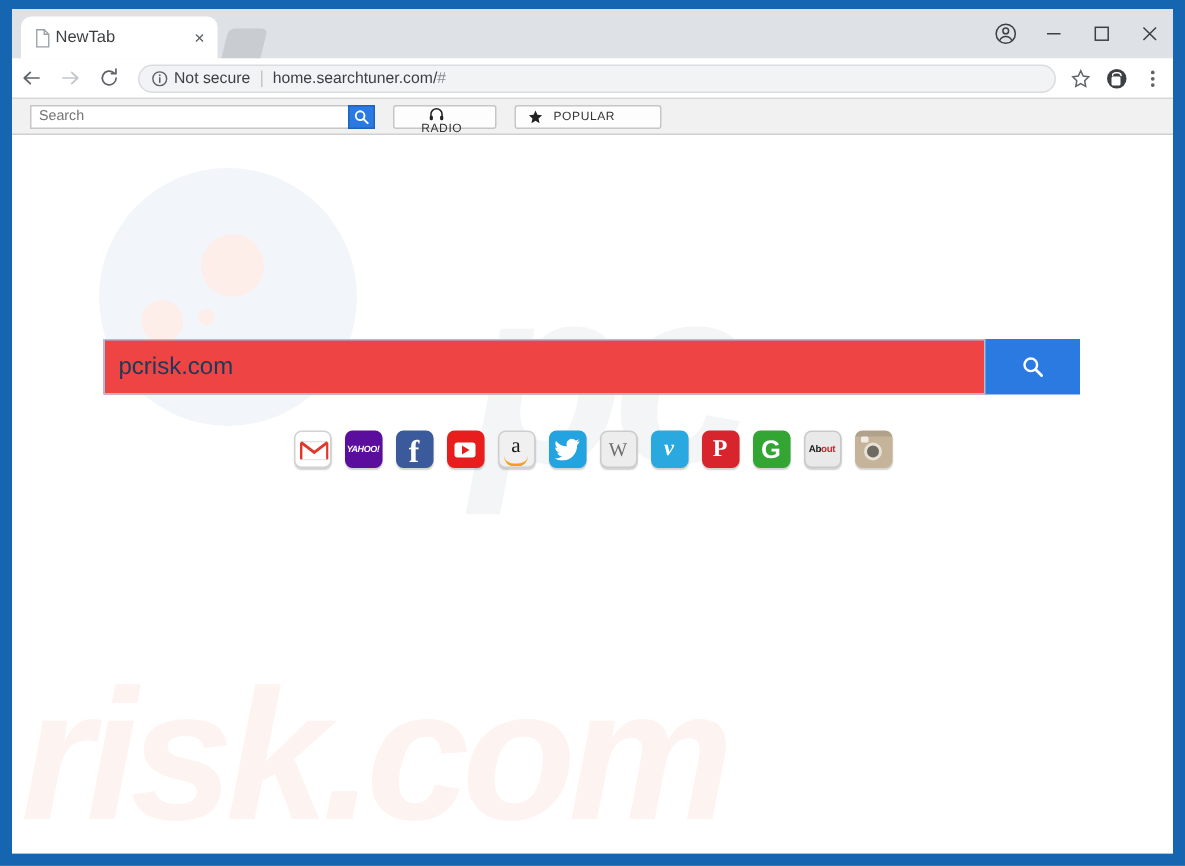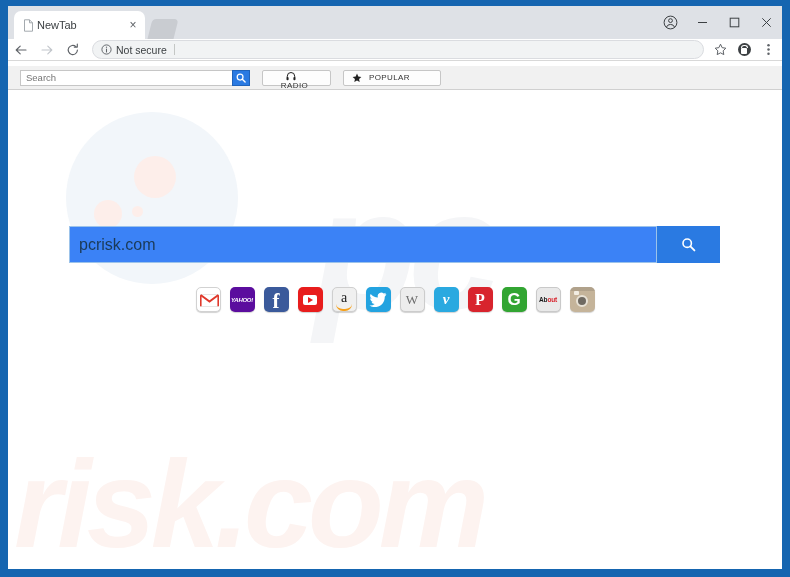--- a/index.html
+++ b/index.html
@@ -88,21 +88,21 @@
     width: 32px; height: 33px;
     display: flex; align-items: center; justify-content: center;
     color: #3c4043;
   }
   #winctrls .wc svg { display: block; }
 
   
   #navbar {
     position: absolute;
     left: 0; top: 33px;
-    width: 774px; height: 22px;
+    width: 774px; height: 27px;
     background: #ffffff;
     border-bottom: 1px solid #d8d8d8;
     box-sizing: border-box;
     display: flex;
     align-items: center;
   }
   .navbtn {
     width: 26px; height: 26px;
     display: flex; align-items: center; justify-content: center;
     color: #5f6368;
@@ -300,21 +300,21 @@
   #bigsearch {
     position: absolute;
     left: 61px; top: 136px;
     width: 651px; height: 37px;
     display: flex;
   }
   #bigsearch-input {
     flex: 1 1 auto;
     height: 37px;
     border: 1px solid #9cc3ea;
-    background: #3b82f6;
+    background: #ef4444;
     box-sizing: border-box;
     font-size: 16px;
     color: #1b3a57;
     font-family: "Liberation Sans", sans-serif;
     padding: 0 9px;
     outline: none;
   }
   #bigsearch-btn {
     flex: 0 0 auto;
     width: 63px; height: 37px;
@@ -502,20 +502,21 @@
       <div id="omnibox">
         <span class="infoicon">
           <svg width="11" height="11" viewBox="0 0 11 11">
             <circle cx="5.5" cy="5.5" r="4.6" fill="none" stroke="#5f6368" stroke-width="0.95"></circle>
             <path d="M5.5 4.9 v3" stroke="#5f6368" stroke-width="1.05" stroke-linecap="round"></path>
             <circle cx="5.5" cy="3.2" r="0.62" fill="#5f6368"></circle>
           </svg>
         </span>
         <span class="notsecure">Not secure</span>
         <span class="sep"></span>
+        <span class="urltext"><span>home.searchtuner.com/</span><span class="hash">#</span></span>
       </div>
 
       <div class="omniright">
         <span class="navbtn">
           <svg width="13" height="13" viewBox="0 0 13 13">
             <path d="M6.5 1.2 L8.15 4.68 L11.8 5.2 L9.15 7.85 L9.8 11.6 L6.5 9.8 L3.2 11.6 L3.85 7.85 L1.2 5.2 L4.85 4.68 Z" fill="none" stroke="#5f6368" stroke-width="1"></path>
           </svg>
         </span>
         <span class="navbtn">
           <span class="extdot"></span>

